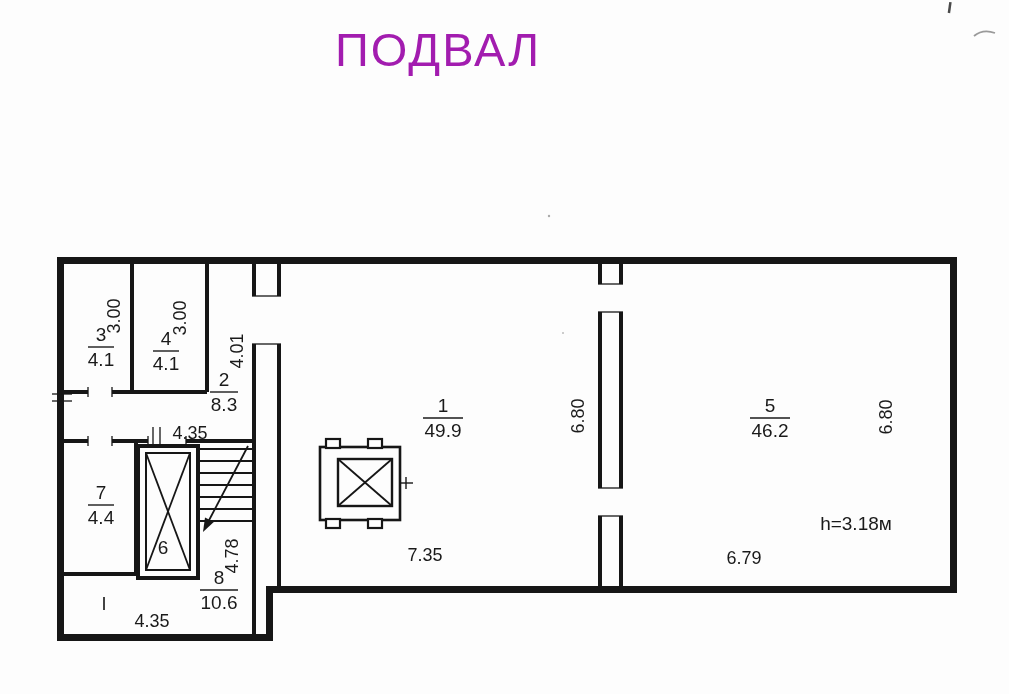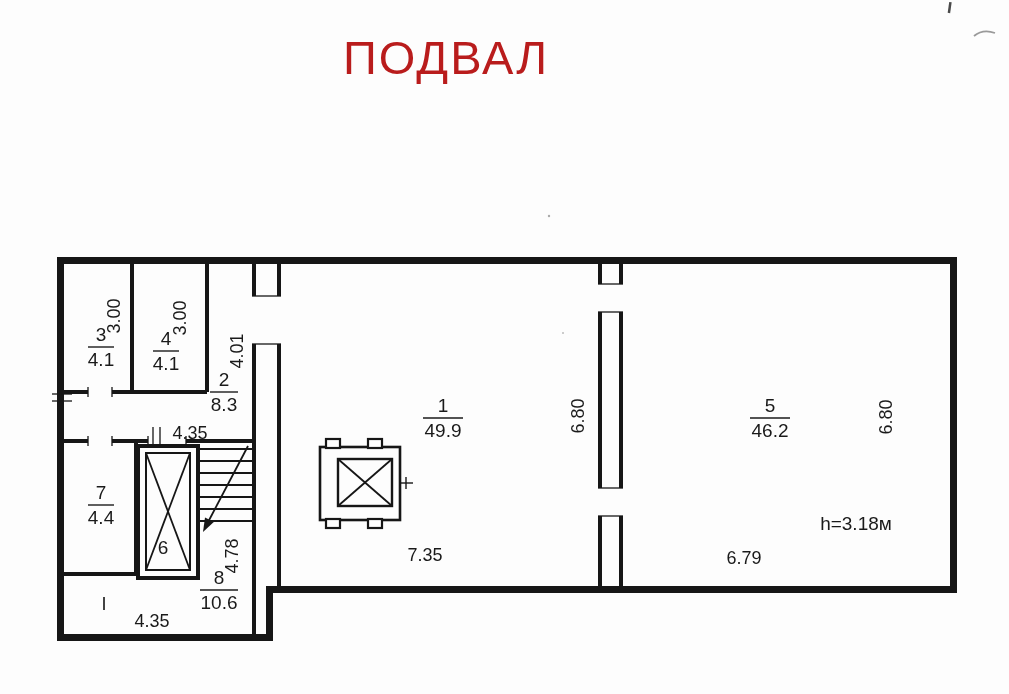--- a/index.html
+++ b/index.html
@@ -6,25 +6,25 @@
   .canvas{
     position:relative;
     width:1009px;height:694px;
     background:#fdfdfd;
     font-family:"Liberation Sans",sans-serif;
     overflow:hidden;
   }
   .plan-title{
     position:absolute;
     left:327px;top:14px;
-    margin:16px;
+    margin:8px;
     font-size:47px;
     font-weight:500;
     letter-spacing:2px;
-    color:#b91c1c;
+    color:#a21caf;
     font-family:"Liberation Sans",sans-serif;
   }
   svg.plan{position:absolute;left:0;top:0;}
   svg text{
     font-family:"Liberation Sans",sans-serif;
     font-size:19px;
     fill:#1a1a1a;
     text-anchor:middle;
   }
   svg text.dim{font-size:18px;}

